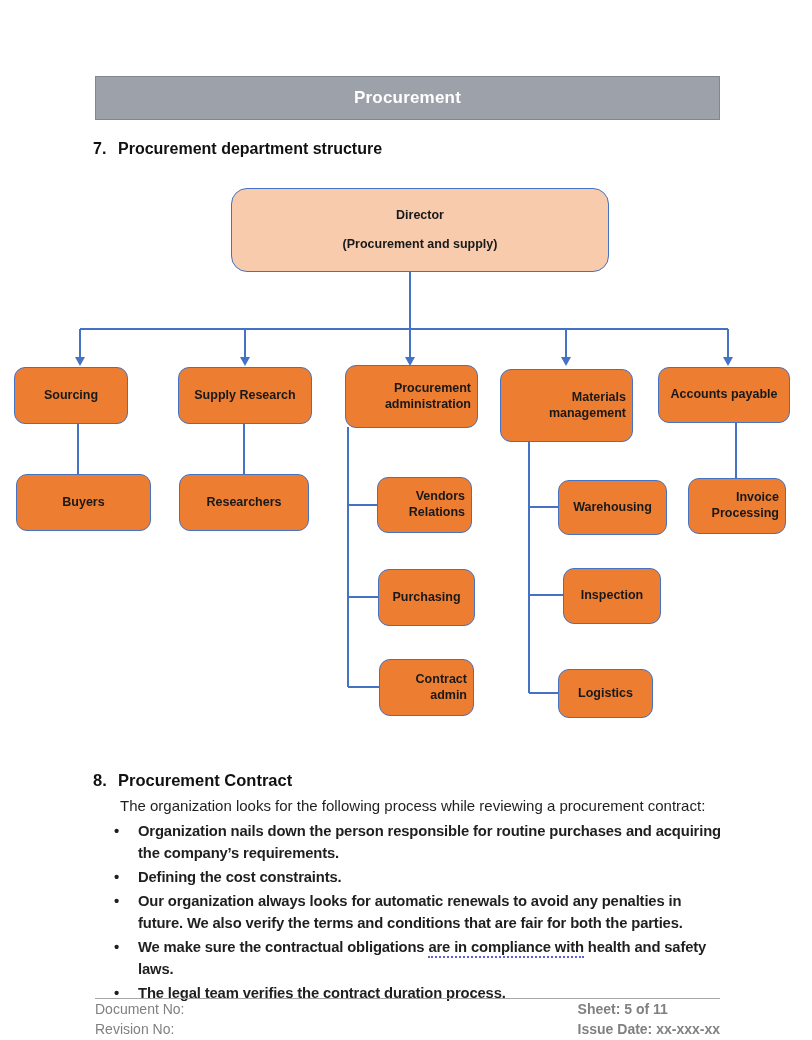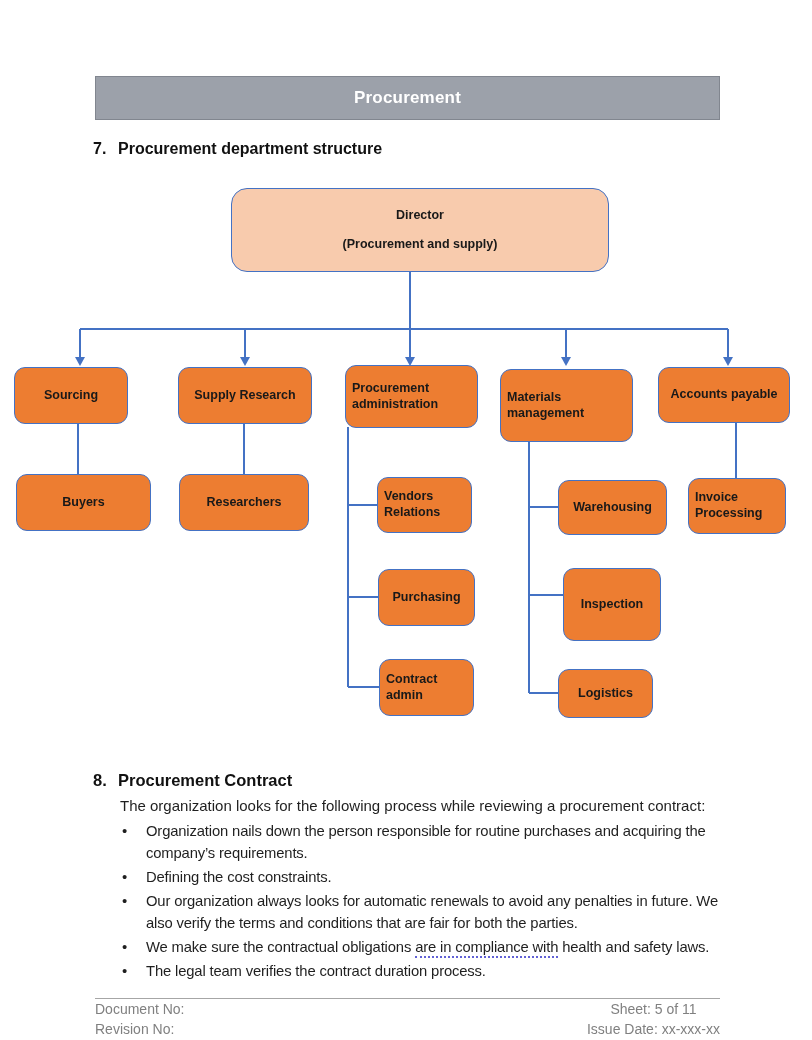--- a/index.html
+++ b/index.html
@@ -16,48 +16,48 @@
 
   .sec-heading{position:absolute;display:flex;font-weight:bold;color:#111;}
   .sec-heading .num{width:25px;}
   .heading-7{left:93px;top:108px;font-size:16px;}
   .heading-8{left:93px;top:739px;font-size:16.5px;}
 
   .chart{position:absolute;left:0;top:0;width:812px;height:710px;}
   .chart svg{position:absolute;left:0;top:0;}
   .node{position:absolute;background:var(--orange);border:1.5px solid var(--blue);
     border-radius:11px;display:flex;flex-direction:column;align-items:center;justify-content:center;
-    text-align:left;font-weight:bold;font-size:12.5px;color:#191919;padding:2px 6px;line-height:1.25;}
+    text-align:right;font-weight:bold;font-size:12.5px;color:#191919;padding:2px 6px;line-height:1.25;}
   .n-director{left:231px;top:156px;width:378px;height:84px;background:var(--peach);
     border-radius:16px;gap:13px;font-size:12.5px;}
   .n-sourcing{left:14px;top:335px;width:114px;height:57px;}
   .n-supply{left:178px;top:335px;width:134px;height:57px;}
   .n-procadmin{left:345px;top:333px;width:133px;height:63px;}
   .n-materials{left:500px;top:337px;width:133px;height:73px;}
   .n-accounts{left:658px;top:335px;width:132px;height:56px;}
   .n-buyers{left:16px;top:442px;width:135px;height:57px;}
   .n-researchers{left:179px;top:442px;width:130px;height:57px;}
   .n-vendors{left:377px;top:445px;width:95px;height:56px;}
   .n-purchasing{left:378px;top:537px;width:97px;height:57px;}
   .n-contract{left:379px;top:627px;width:95px;height:57px;}
   .n-warehousing{left:558px;top:448px;width:109px;height:55px;}
-  .n-inspection{left:563px;top:536px;width:98px;height:73px;}
+  .n-inspection{left:563px;top:536px;width:98px;height:56px;}
   .n-logistics{left:558px;top:637px;width:95px;height:49px;}
   .n-invoice{left:688px;top:446px;width:98px;height:56px;}
 
   .intro{position:absolute;left:120px;top:763px;width:600px;font-size:15px;color:#1f1f1f;line-height:22px;}
-  ul.bullets{position:absolute;left:120px;top:788px;width:612px;list-style:none;}
+  ul.bullets{position:absolute;left:112px;top:788px;width:612px;list-style:none;font-weight:bold;}
   ul.bullets li{position:relative;padding-left:26px;font-size:14.8px;letter-spacing:-0.15px;
     line-height:22px;margin-bottom:2px;color:#1f1f1f;}
   ul.bullets li::before{content:"\2022";position:absolute;left:2px;top:0;font-size:15px;}
   .squiggle{border-bottom:2px dotted #6161D6;padding-bottom:1px;}
 
   .footer{position:absolute;left:95px;top:966px;width:625px;border-top:1.5px solid #A6A6A6;
     display:flex;justify-content:space-between;color:var(--fgray);font-size:14px;line-height:20px;}
-  .footer .right{text-align:center;}
+  .footer .right{text-align:left;font-weight:bold;}
 </style>
 </head>
 <body>
 
 <div class="page">
 
   <div class="header-bar">
     <span class="title">Procurement</span>
   </div>
 

